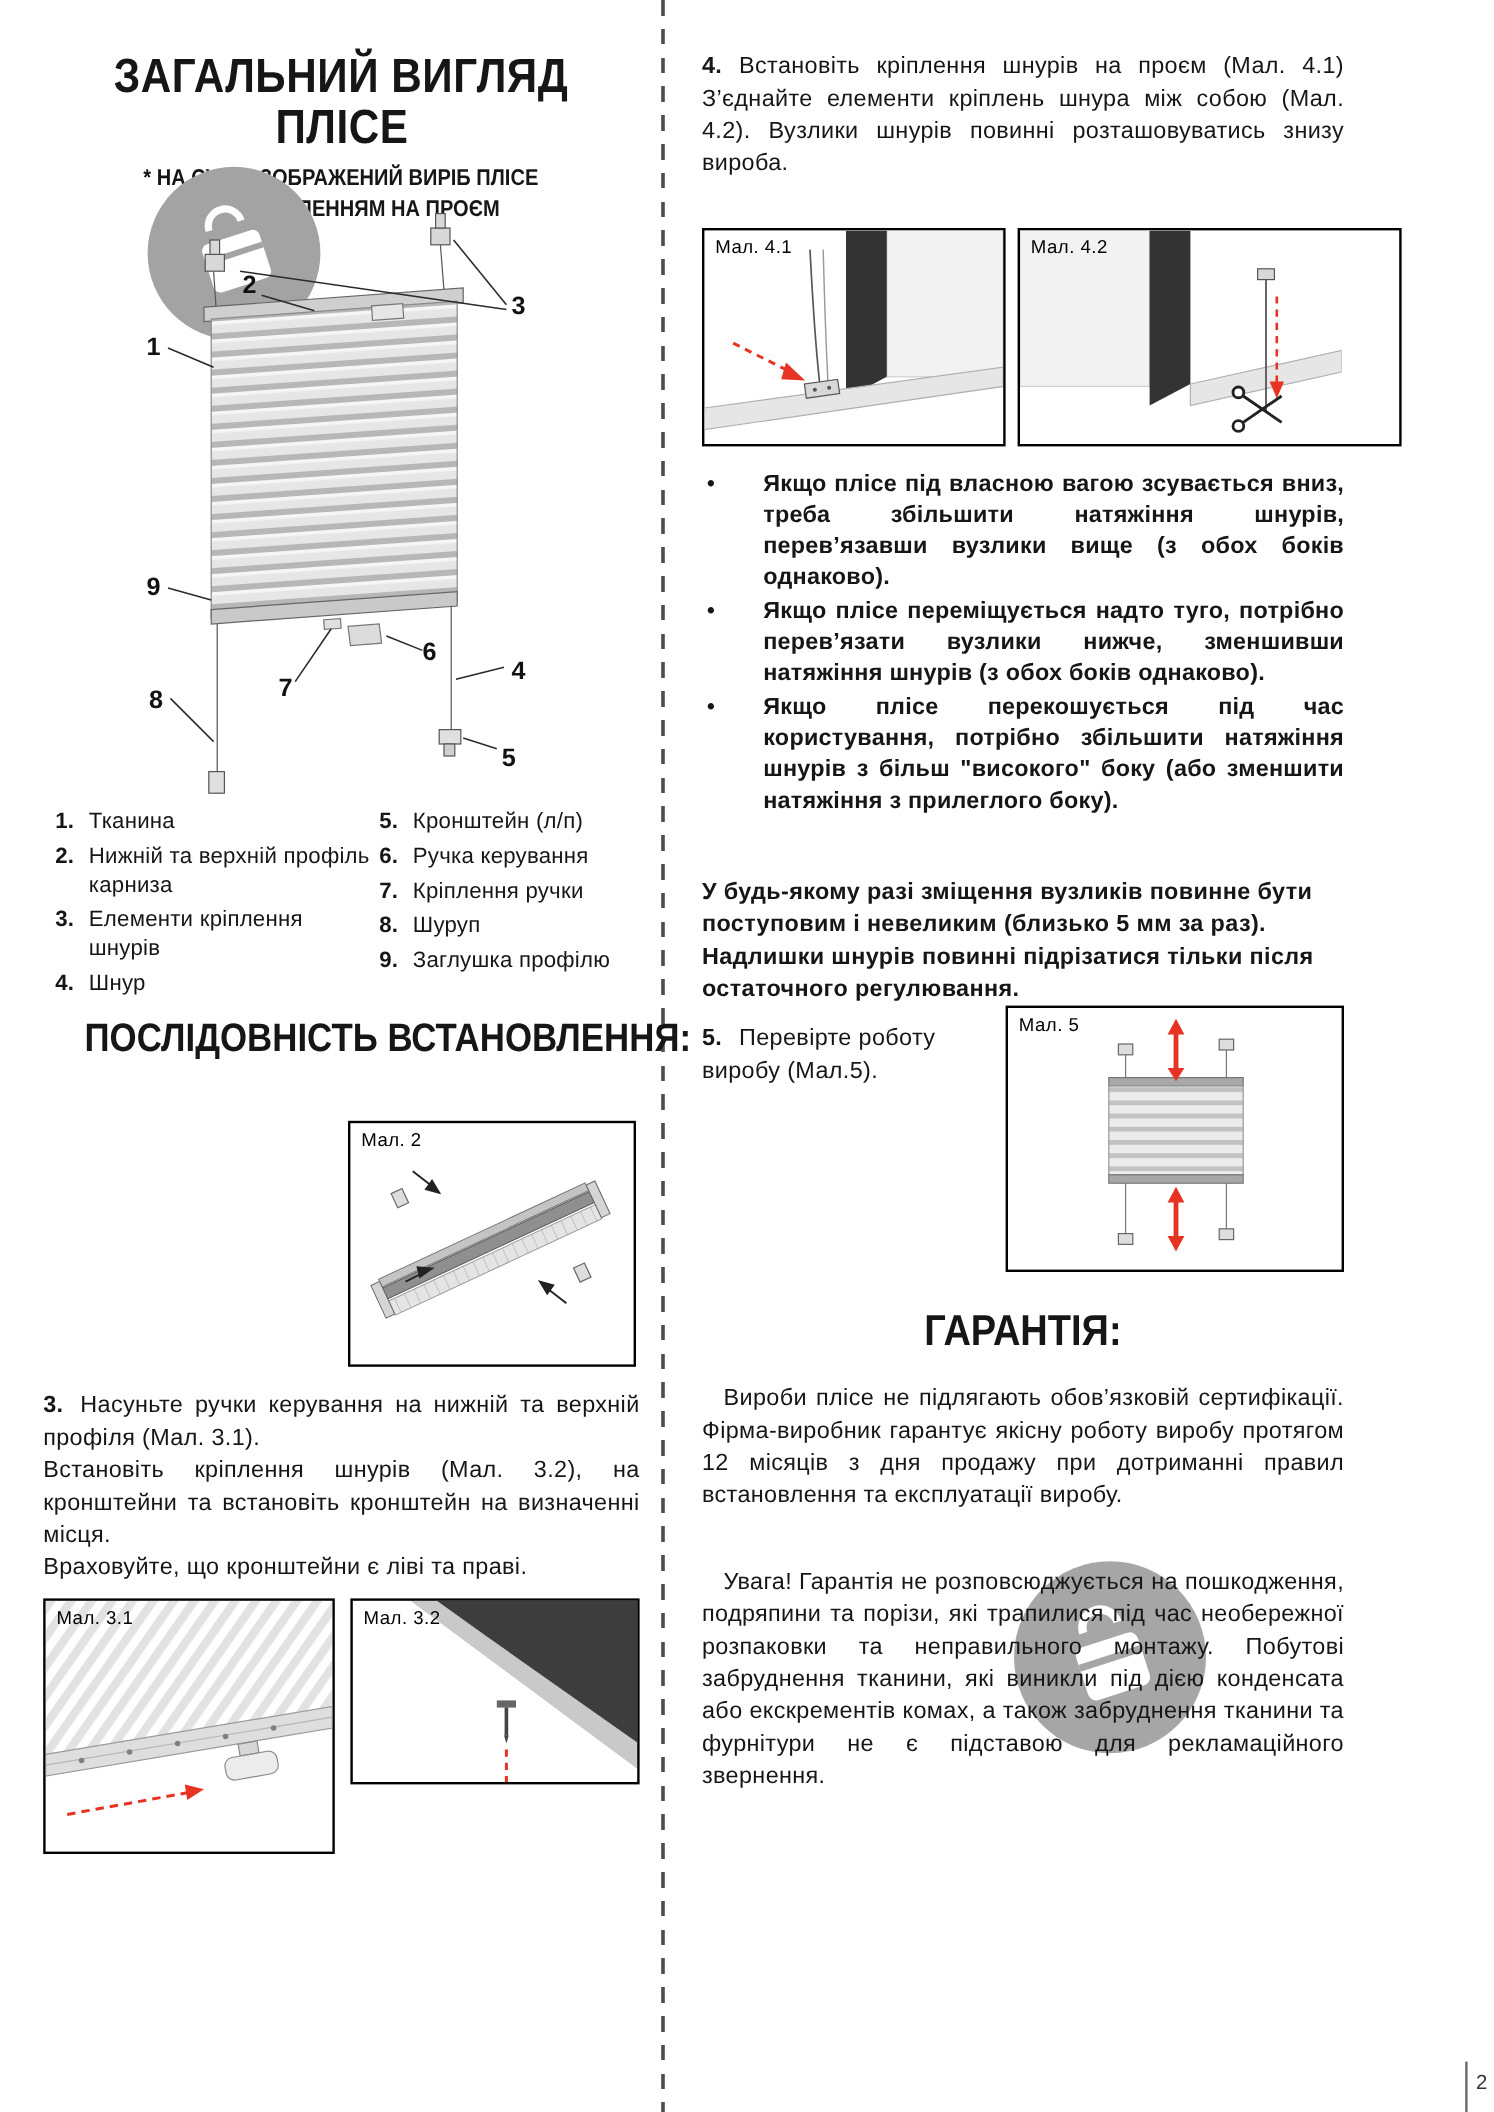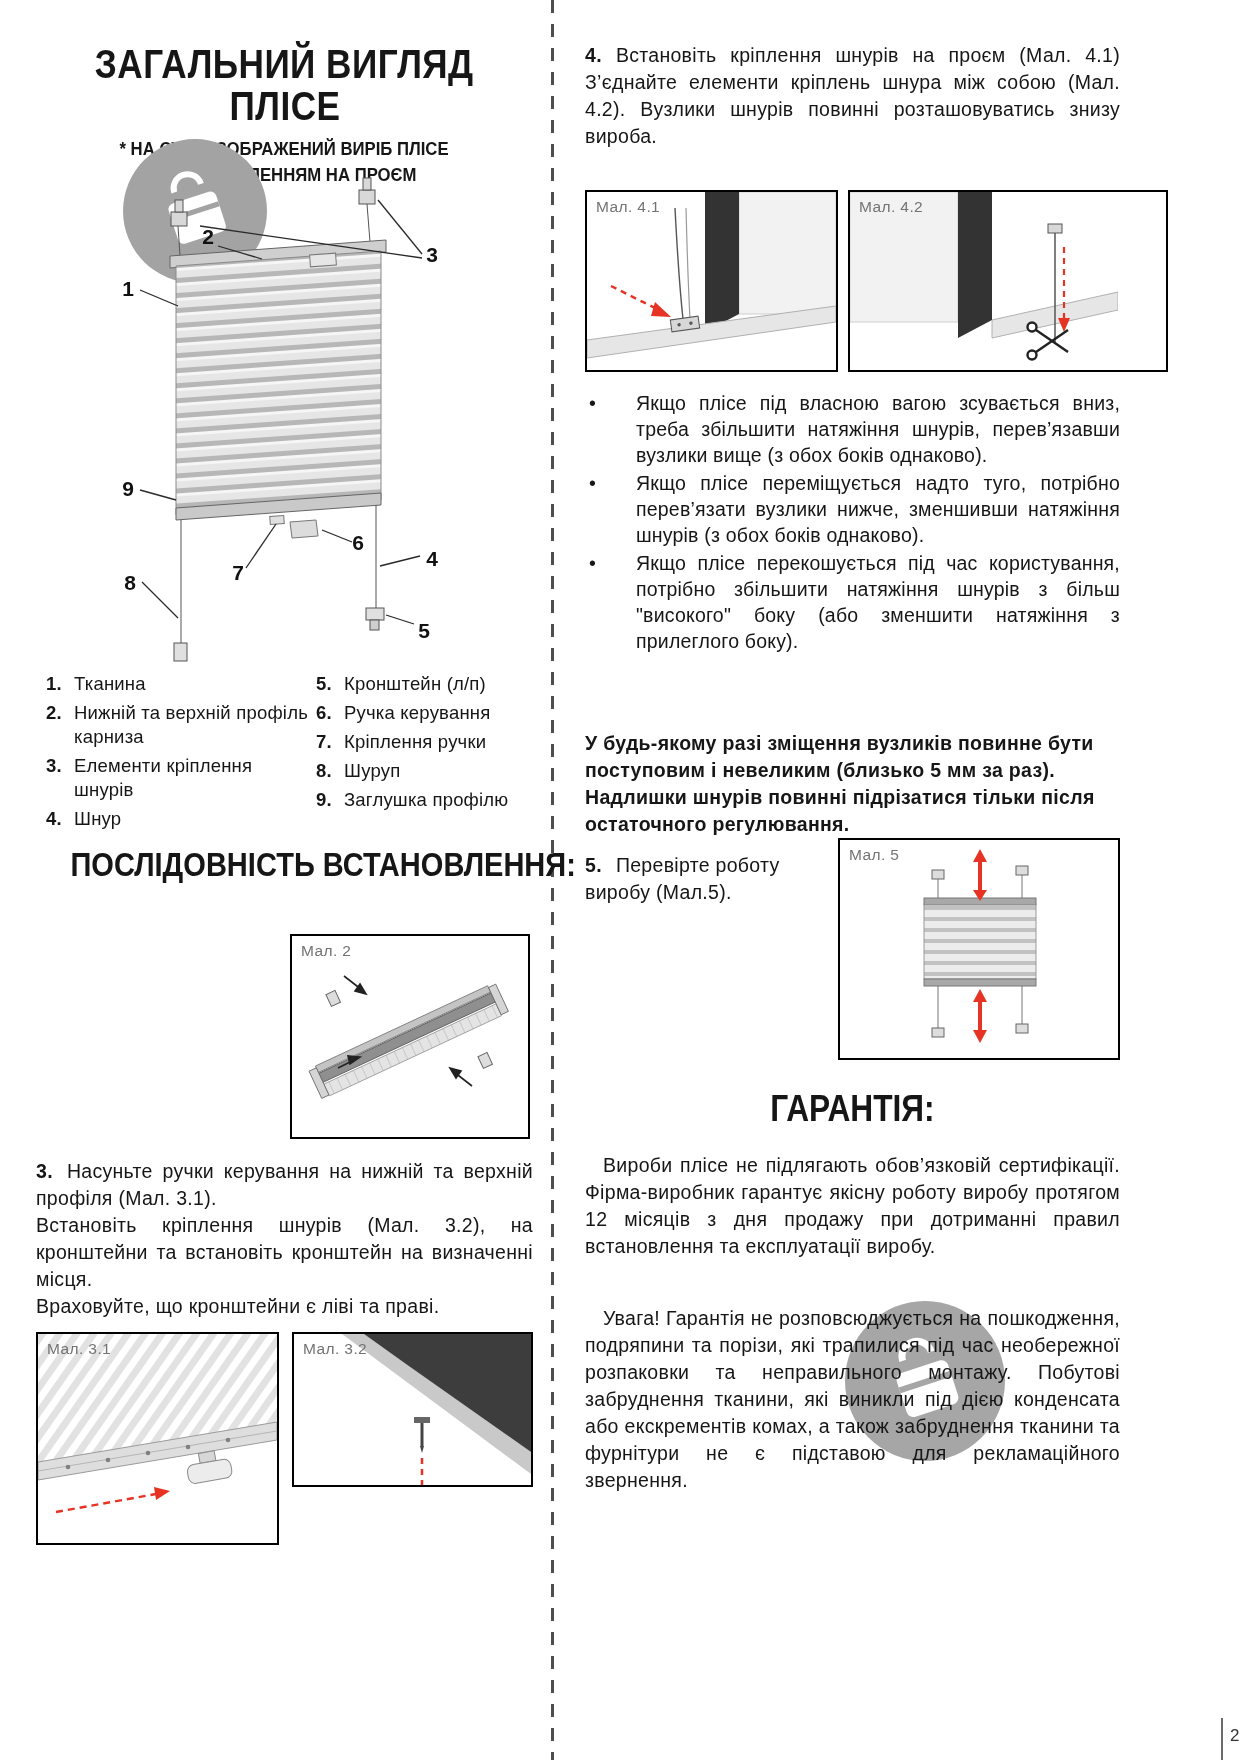--- a/index.html
+++ b/index.html
@@ -10,25 +10,25 @@
   .condensed{display:inline-block;transform:scaleX(0.88);transform-origin:50% 50%;white-space:nowrap;}
   .title-line{font-size:40px;font-weight:800;line-height:1.04;letter-spacing:0.5px;}
   .subtitle-line{font-size:19px;font-weight:700;line-height:1.35;}
   .seq-title{font-size:33px;font-weight:800;}
   .war-title{font-size:36px;font-weight:800;}
   .body-text{font-size:19.5px;line-height:27px;letter-spacing:0.3px;text-align:justify;}
   .num-b{font-weight:700;margin-right:14px;}
   .legend-item{display:flex;font-size:18.5px;line-height:24px;margin-bottom:5px;letter-spacing:0.2px;}
   .lnum{flex:0 0 28px;font-weight:700;}
   .fig-box{position:absolute;border:2px solid #000;background:#fff;box-sizing:border-box;overflow:hidden;}
-  .fig-label{position:absolute;top:6px;left:9px;font-size:15.5px;color:#737373;letter-spacing:0.4px;z-index:3;}
+  .fig-label{position:absolute;top:6px;left:9px;font-size:15.5px;color:#000000;letter-spacing:0.4px;z-index:3;}
   .fig-box svg{position:absolute;left:0;top:0;}
   .bullet-row{display:flex;margin-bottom:2px;}
   .bullet-dot{flex:0 0 47px;font-size:19.5px;line-height:26px;padding-left:4px;}
-  .bullet-text{font-size:19.5px;line-height:26px;letter-spacing:0.2px;text-align:justify;}
+  .bullet-text{font-size:19.5px;line-height:26px;letter-spacing:0.2px;text-align:justify;font-weight:bold;}
   .divider{position:absolute;left:551px;top:0;width:3px;height:1760px;
            background:repeating-linear-gradient(to bottom,#4d4d4d 0 13px,transparent 13px 24px);}
   svg text{font-family:"Liberation Sans",sans-serif;}
   .dnum{font-size:21px;font-weight:700;fill:#111;}
   .corner-line{position:absolute;left:1221px;top:1718px;width:2px;height:42px;background:#6b6b6b;}
   .page-num{position:absolute;left:1230px;top:1726px;font-size:17px;color:#333;}
 </style>
 </head>
 <body>
 

